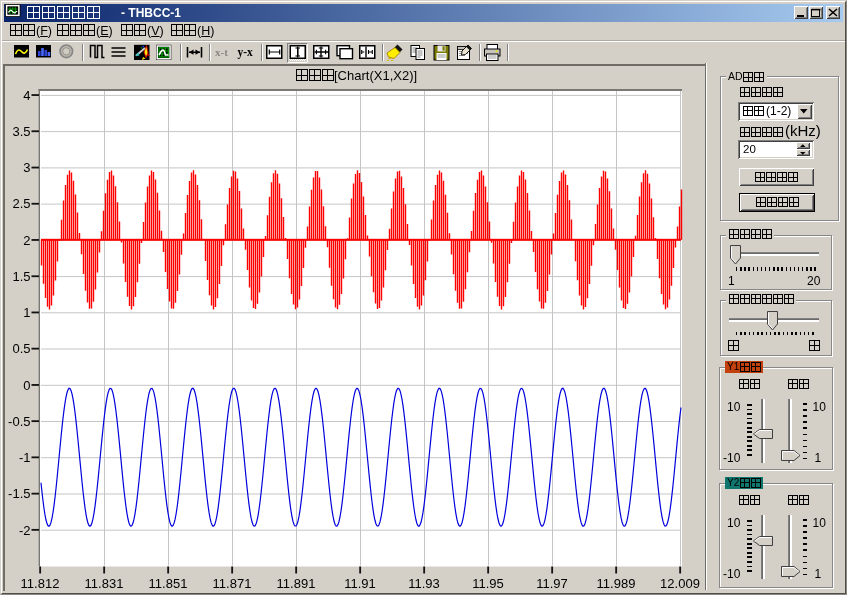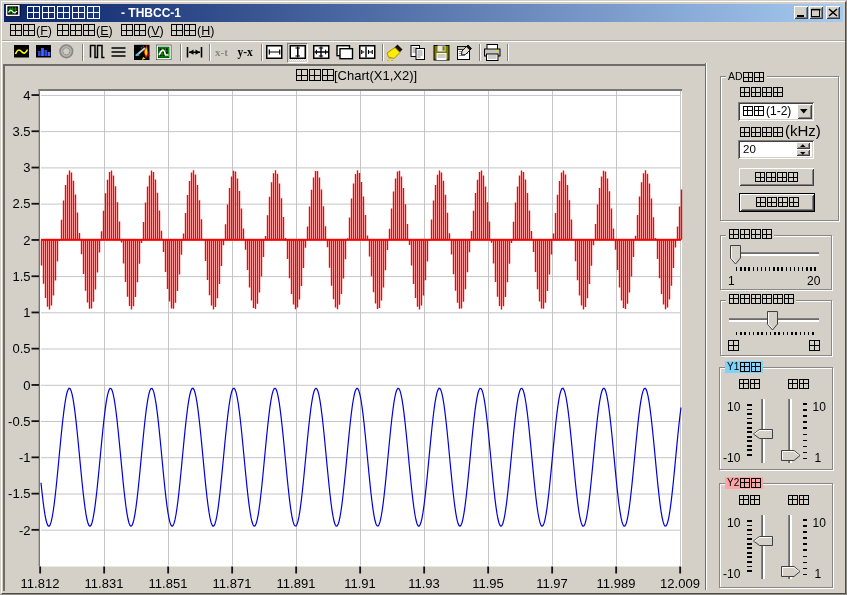--- a/index.html
+++ b/index.html
@@ -236,41 +236,41 @@
 <div class="abs" style="left:726px;top:293.5px;height:12px;line-height:12px;background:#d4d0c8;padding:0 2px;font-size:10px"><i class="g10"></i><i class="g10"></i><i class="g10"></i><i class="g10"></i><i class="g10"></i><i class="g10"></i></div>
 <div class="abs" style="left:729px;top:318px;width:90px;height:4px;background:linear-gradient(#808080 0 1px,#6a6a6a 1px 2.5px,#fff 2.5px)"></div>
 <svg class="abs" style="left:767.0px;top:311px" width="12" height="20">
     <path d="M0.5 0.5 H10.5 V13 L5.5 19 L0.5 13 Z" fill="#d4d0c8" stroke="#404040"></path>
     <path d="M1.5 1.5 V13 L5.5 17.5" stroke="#fff" fill="none"></path>
   </svg>
 <div class="abs" style="left:736px;top:331.5px;width:81px;height:3.5px;background:repeating-linear-gradient(90deg,#000 0 1.4px,transparent 1.4px 4.24px)"></div>
 <div class="lab" style="left:727px;top:340px;height:11px;line-height:11px"><i class="g11"></i></div>
 <div class="lab" style="left:808px;top:340px;height:11px;line-height:11px"><i class="g11"></i></div>
 <div class="grp" style="left:719px;top:366.5px;width:114px;height:103px"></div>
-<div class="abs" style="left:725px;top:360.5px;height:12px;line-height:12px;background:#7dd3fc;padding:0 2px;font-size:10px"><span style="font-size:10px;vertical-align:1px">Y1</span><i class="g10"></i><i class="g10"></i></div>
+<div class="abs" style="left:725px;top:360.5px;height:12px;line-height:12px;background:#c2410c;padding:0 2px;font-size:10px"><span style="font-size:10px;vertical-align:1px">Y1</span><i class="g10"></i><i class="g10"></i></div>
 <div class="lab" style="left:738px;top:378.5px;height:10px;line-height:10px"><i class="g10"></i><i class="g10"></i></div>
 <div class="lab" style="left:787px;top:378.5px;height:10px;line-height:10px"><i class="g10"></i><i class="g10"></i></div>
 <div class="abs" style="left:760.5px;top:399.0px;width:4px;height:64px;background:linear-gradient(90deg,#808080 0 1px,#6a6a6a 1px 2.5px,#fff 2.5px)"></div>
 <svg class="abs" style="left:753px;top:428.5px" width="20" height="11">
     <path d="M19.5 0.5 V9.5 H6.5 L0.5 5 L6.5 0.5 Z" fill="#d4d0c8" stroke="#404040"></path>
     <path d="M18.5 1.5 H6.8 L1.5 5" stroke="#fff" fill="none"></path>
   </svg>
 <div class="abs" style="left:747px;top:403.5px;width:4.5px;height:55.5px;background:repeating-linear-gradient(180deg,#000 0 1.8px,transparent 1.8px 4.55px)"></div>
 <div class="abs" style="left:788px;top:399.0px;width:4px;height:64px;background:linear-gradient(90deg,#808080 0 1px,#6a6a6a 1px 2.5px,#fff 2.5px)"></div>
 <svg class="abs" style="left:780.5px;top:450.0px" width="20" height="12">
     <path d="M0.5 0.5 V10.5 H13 L19 5.5 L13 0.5 Z" fill="#d4d0c8" stroke="#404040"></path>
     <path d="M1.5 9.5 V1.5 H12.8 L18 5.5" stroke="#fff" fill="none"></path>
   </svg>
 <div class="abs" style="left:802.5px;top:403.0px;width:4.5px;height:56px;background:repeating-linear-gradient(180deg,#000 0 1.6px,transparent 1.6px 6.1px)"></div>
 <div class="lab" style="left:727px;top:399.5px;font-size:12px">10</div>
 <div class="lab" style="left:723px;top:450.5px;font-size:12px">-10</div>
 <div class="lab" style="left:812.5px;top:399.5px;font-size:12px">10</div>
 <div class="lab" style="left:814.5px;top:450.5px;font-size:12px">1</div>
 <div class="grp" style="left:719px;top:482.5px;width:114px;height:105px"></div>
-<div class="abs" style="left:725px;top:476.5px;height:12px;line-height:12px;background:#fca5a5;padding:0 2px;font-size:10px"><span style="font-size:10px;vertical-align:1px">Y2</span><i class="g10"></i><i class="g10"></i></div>
+<div class="abs" style="left:725px;top:476.5px;height:12px;line-height:12px;background:#0f766e;padding:0 2px;font-size:10px"><span style="font-size:10px;vertical-align:1px">Y2</span><i class="g10"></i><i class="g10"></i></div>
 <div class="lab" style="left:738px;top:494.5px;height:10px;line-height:10px"><i class="g10"></i><i class="g10"></i></div>
 <div class="lab" style="left:787px;top:494.5px;height:10px;line-height:10px"><i class="g10"></i><i class="g10"></i></div>
 <div class="abs" style="left:760.5px;top:515.0px;width:4px;height:64px;background:linear-gradient(90deg,#808080 0 1px,#6a6a6a 1px 2.5px,#fff 2.5px)"></div>
 <svg class="abs" style="left:753px;top:535.5px" width="20" height="11">
     <path d="M19.5 0.5 V9.5 H6.5 L0.5 5 L6.5 0.5 Z" fill="#d4d0c8" stroke="#404040"></path>
     <path d="M18.5 1.5 H6.8 L1.5 5" stroke="#fff" fill="none"></path>
   </svg>
 <div class="abs" style="left:747px;top:519.5px;width:4.5px;height:55.5px;background:repeating-linear-gradient(180deg,#000 0 1.8px,transparent 1.8px 4.55px)"></div>
 <div class="abs" style="left:788px;top:515.0px;width:4px;height:64px;background:linear-gradient(90deg,#808080 0 1px,#6a6a6a 1px 2.5px,#fff 2.5px)"></div>
 <svg class="abs" style="left:780.5px;top:566.0px" width="20" height="12">

